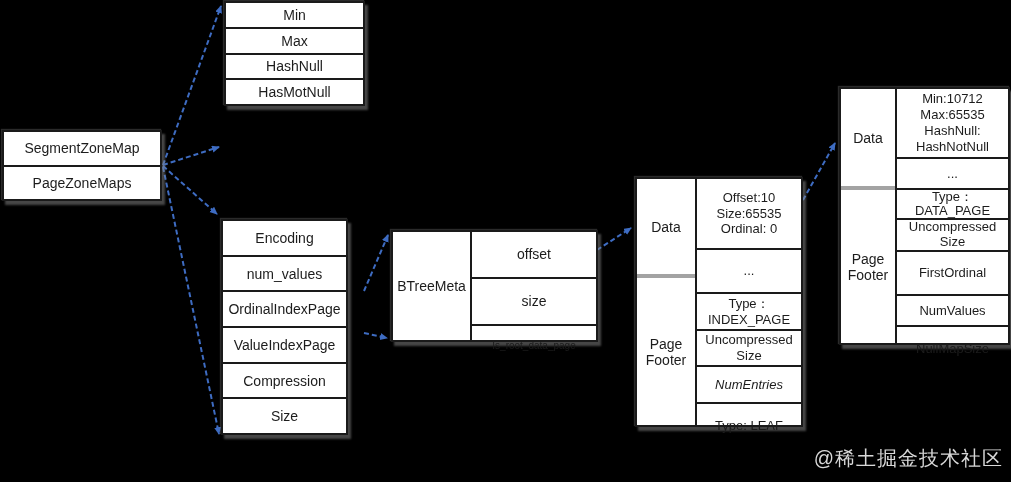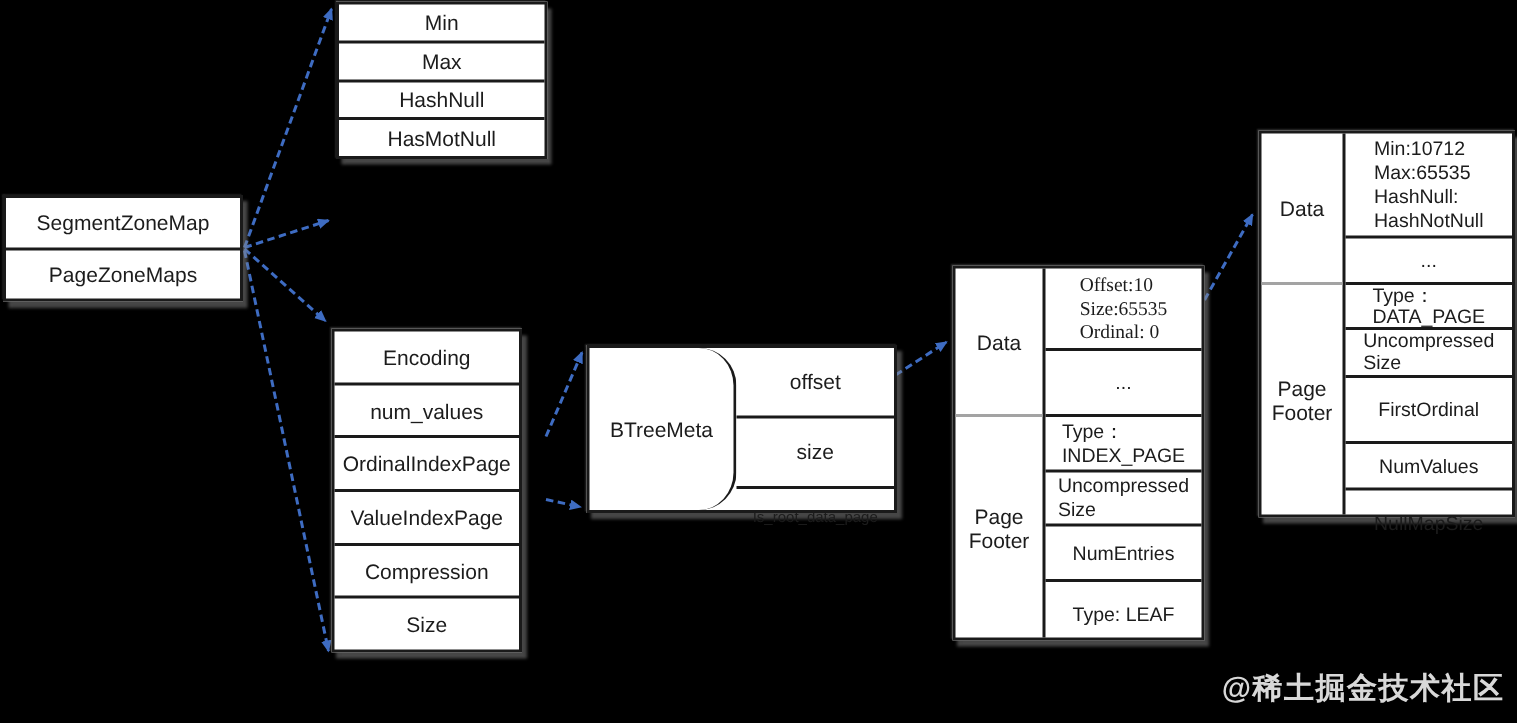--- a/index.html
+++ b/index.html
@@ -19,32 +19,32 @@
     border-bottom:2px solid #1a1a1a;text-align:center;font-size:14px;box-sizing:border-box;
   }
   .row:last-child{border-bottom:none;}
   .labelcol{
     display:flex;flex-direction:column;border-right:2px solid #1a1a1a;box-sizing:border-box;
   }
   .lab{
     display:flex;align-items:center;justify-content:center;text-align:center;
     font-size:14px;box-sizing:border-box;padding:0 3px;
   }
-  .lab.split{border-bottom:2px solid #a3a3a3;}
+  .lab.split{border-bottom:4px solid #a3a3a3;}
   .cells{flex:1;display:flex;flex-direction:column;}
   .cell{
-    display:flex;align-items:center;justify-content:center;
+    display:flex;align-items:center;justify-content:center;text-align:center;
     border-bottom:2px solid #1a1a1a;box-sizing:border-box;
     font-size:13px;line-height:1.22;white-space:pre-line;padding:14px 2px;
   }
   .cell:last-child{border-bottom:none;flex:1;}
   .grow{flex:1;}
   svg.wires{position:absolute;left:0;top:0;pointer-events:none;}
   .watermark{
-    position:absolute;right:8px;bottom:10px;font-size:20px;font-weight:bold;
+    position:absolute;right:8px;bottom:10px;font-size:20px;font-weight:normal;
     letter-spacing:1px;text-shadow:1px 2px 3px rgba(0,0,0,.95), -1px -1px 2px rgba(0,0,0,.8);
   }
 </style>
 </head>
 <body style="background: rgb(0, 0, 0);">
 
 <svg class="wires" width="1011" height="482">
   <defs>
     <marker id="arr" markerWidth="9" markerHeight="8" refX="7" refY="3.5" orient="auto" markerUnits="userSpaceOnUse">
       <path d="M0,0 L8,3.5 L0,7 z" fill="#3e6cc2"></path>
@@ -75,45 +75,45 @@
 <div class="box v" style="left:221px;top:219px;width:127px;height:216px;">
   <div class="row">Encoding</div>
   <div class="row">num_values</div>
   <div class="row">OrdinalIndexPage</div>
   <div class="row">ValueIndexPage</div>
   <div class="row">Compression</div>
   <div class="row">Size</div>
 </div>
 
 <div class="box" style="left:391px;top:230px;width:207px;height:112px;">
-  <div class="labelcol" style="width:98px;border-radius:25px;">
+  <div class="labelcol" style="width:79px;">
     <div class="lab grow">BTreeMeta</div>
   </div>
   <div class="cells">
     <div class="cell grow" style="font-size:14px;">offset</div>
     <div class="cell grow" style="font-size:14px;">size</div>
     <div class="cell grow" style="font-size:10px;">Is_root_data_page</div>
   </div>
 </div>
 
 <div class="box" style="left:635px;top:177px;width:168px;height:250px;">
   <div class="labelcol" style="width:60px;">
     <div class="lab split" style="height:99px;">Data</div>
     <div class="lab grow">Page Footer</div>
   </div>
   <div class="cells">
-    <div class="cell" style="height:55px;font-family:Liberation Serif, serif;">Offset:10
+    <div class="cell" style="height:71px;">Offset:10
 Size:65535
 Ordinal: 0</div>
     <div class="cell" style="height:44px;">...</div>
     <div class="cell" style="height:37px;">Type：
 INDEX_PAGE</div>
     <div class="cell" style="height:36px;">Uncompressed
 Size</div>
-    <div class="cell" style="height:37px;">NumEntries</div>
+    <div class="cell" style="height:37px;font-style:italic;">NumEntries</div>
     <div class="cell">Type: LEAF</div>
   </div>
 </div>
 
 <div class="box" style="left:839px;top:87px;width:171px;height:258px;">
   <div class="labelcol" style="width:56px;">
     <div class="lab split" style="height:101px;">Data</div>
     <div class="lab grow">Page Footer</div>
   </div>
   <div class="cells">

